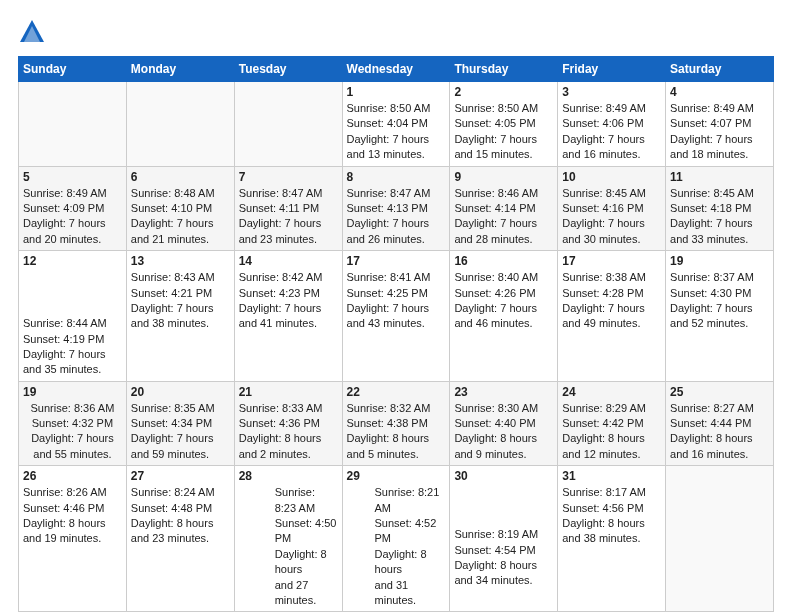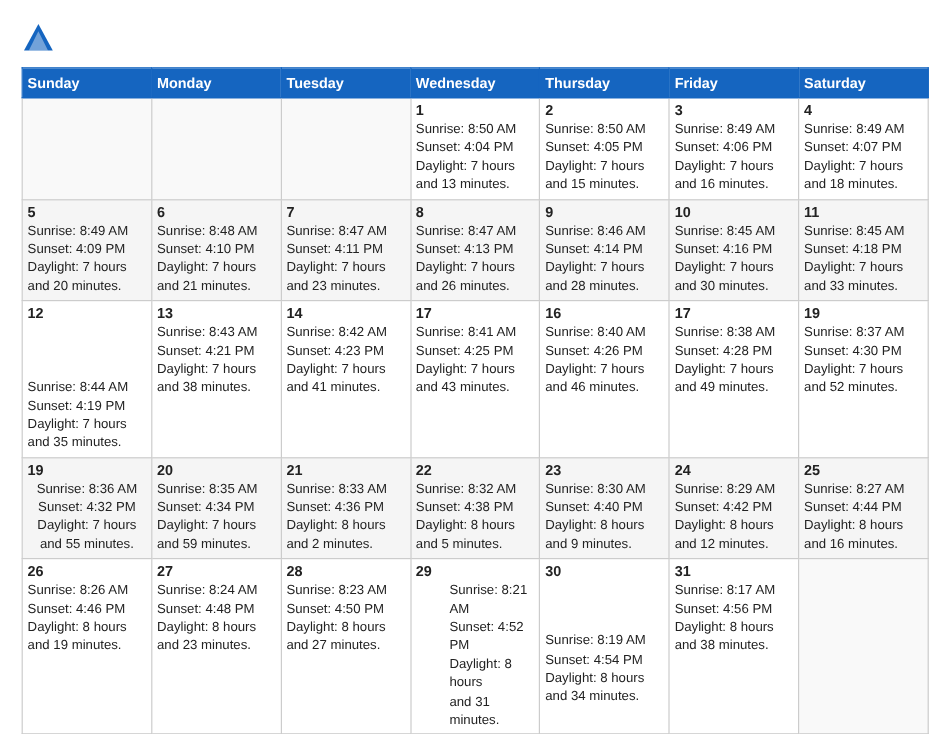--- a/index.html
+++ b/index.html
@@ -324,21 +324,21 @@
           </td>
           <td>
             <div class="day-num">27</div>
             <div class="day-info" style="white-space: pre-line;">Sunrise: 8:24 AM
 Sunset: 4:48 PM
 Daylight: 8 hours
 and 23 minutes.</div>
           </td>
           <td>
             <div class="day-num">28</div>
-            <div class="day-info" style="white-space: pre-line;">Sunrise: 8:23 AM
+            <div class="day-info" style="white-space: pre-line; margin-left: 36px;">Sunrise: 8:23 AM
 Sunset: 4:50 PM
 Daylight: 8 hours
 and 27 minutes.</div>
           </td>
           <td>
             <div class="day-num">29</div>
             <div class="day-info" style="white-space: pre-line; margin-left: 28px;">Sunrise: 8:21 AM
 Sunset: 4:52 PM
 Daylight: 8 hours
 and 31 minutes.</div>

